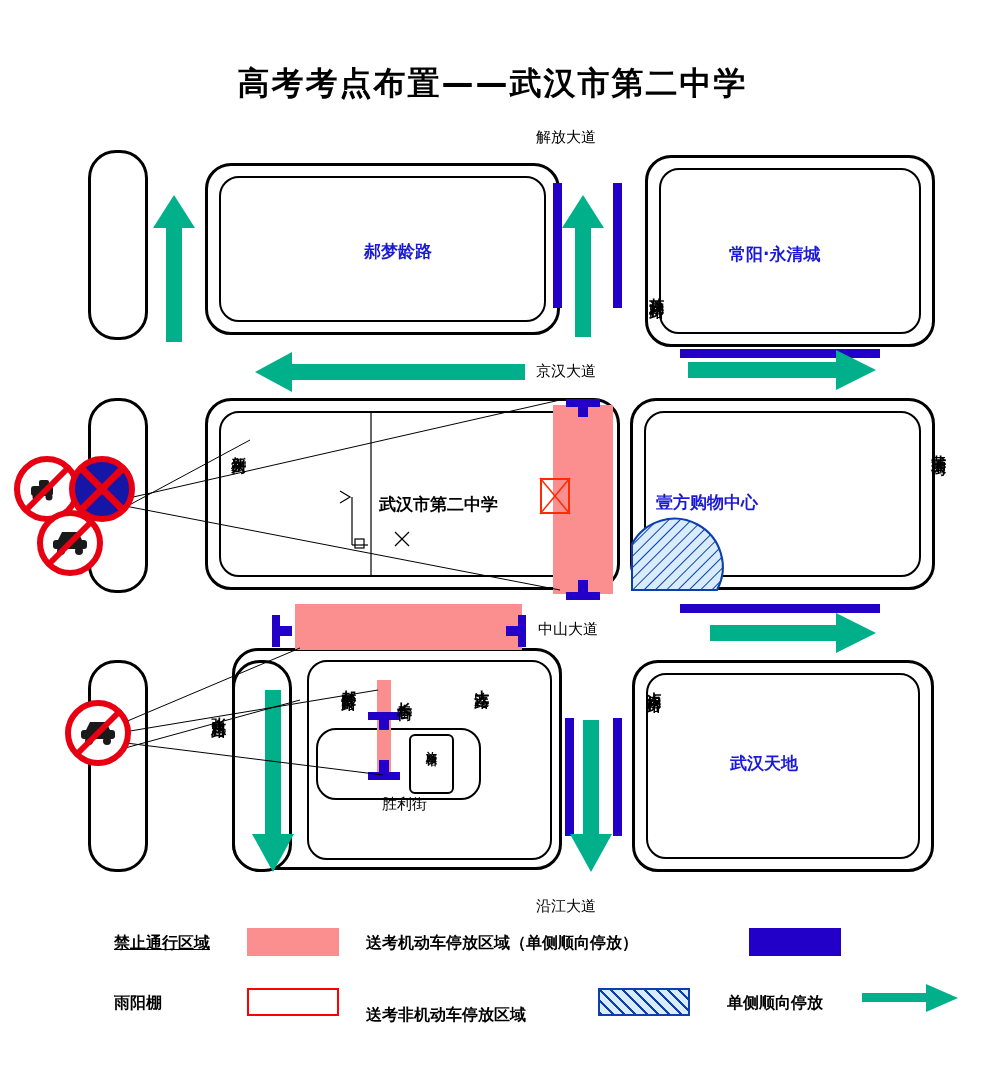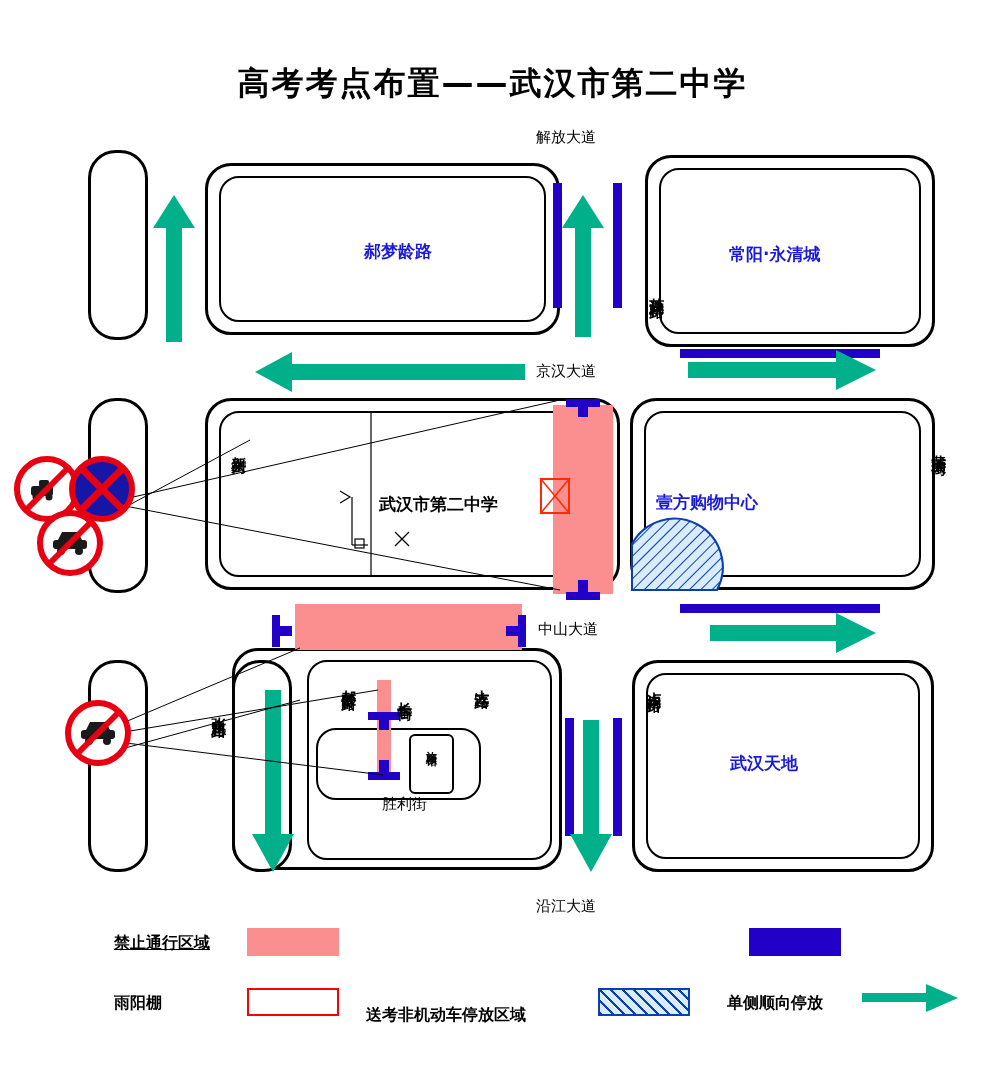--- a/index.html
+++ b/index.html
@@ -326,20 +326,21 @@
   <div class="vtext" style="left:645px; top:680px;">卢沟桥路</div>
   <div class="vtext" style="left:340px; top:678px;">郝梦龄路</div>
   <div class="vtext" style="left:396px; top:690px;">长春街</div>
   <div class="vtext" style="left:473px; top:678px;">大连路</div>
   <div class="vtext" style="left:425px; top:742px; font-size:11px;">旅顺馆</div>
   <div class="htext" style="left:382px; top:795px;">胜利街</div>
 
   <div class="legend-label" style="left:114px; top:933px;text-decoration:underline;">禁止通行区域</div>
   <div class="legend-swatch sw-red" style="left:247px; top:928px; width:92px; height:28px;"></div>
 
+  <div class="legend-label" style="left:366px; top:933px;">送考机动车停放区域（单侧顺向停放）</div>
   <div class="legend-swatch sw-blue" style="left:749px; top:928px; width:92px; height:28px;"></div>
 
   <div class="legend-label" style="left:114px; top:993px;">雨阳棚</div>
   <div class="legend-swatch sw-outline" style="left:247px; top:988px; width:92px; height:28px;"></div>
 
   <div class="legend-label" style="left:366px; top:993px;margin-top:12px;">送考非机动车停放区域</div>
   <div class="legend-swatch sw-hatch" style="left:598px; top:988px; width:92px; height:28px; background-image: repeating-linear-gradient(45deg, #0b3fae 0 2px, #d9ecfb 2px 8px);"></div>
 
   <div class="legend-label" style="left:727px; top:993px;">单侧顺向停放</div>
 

